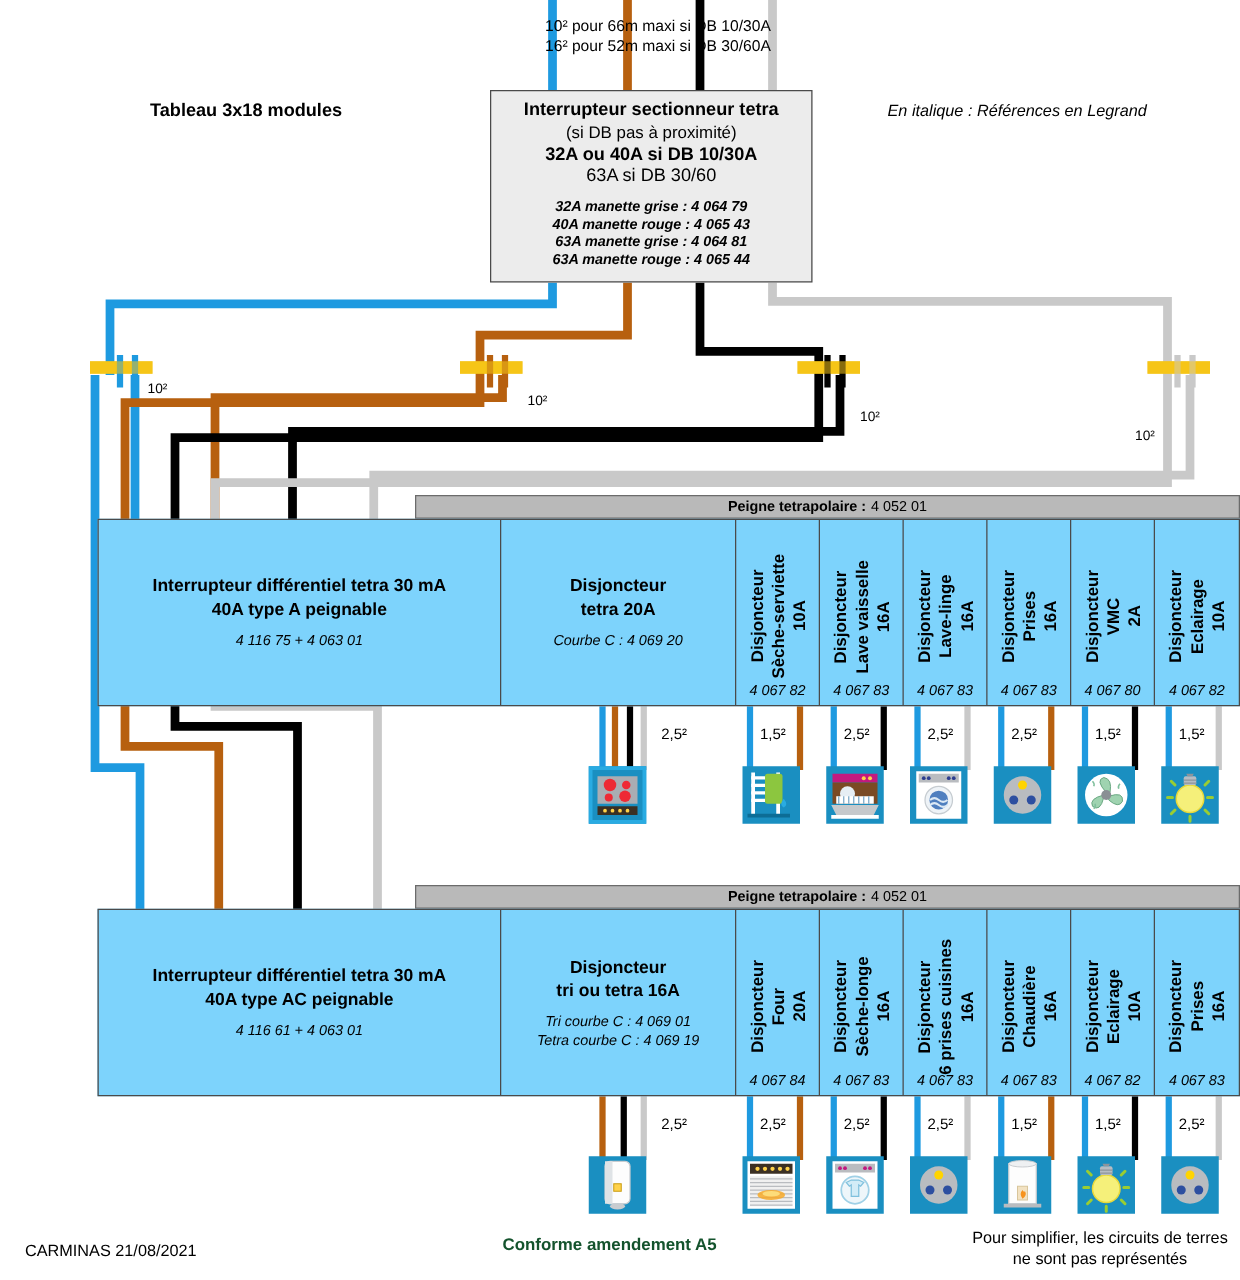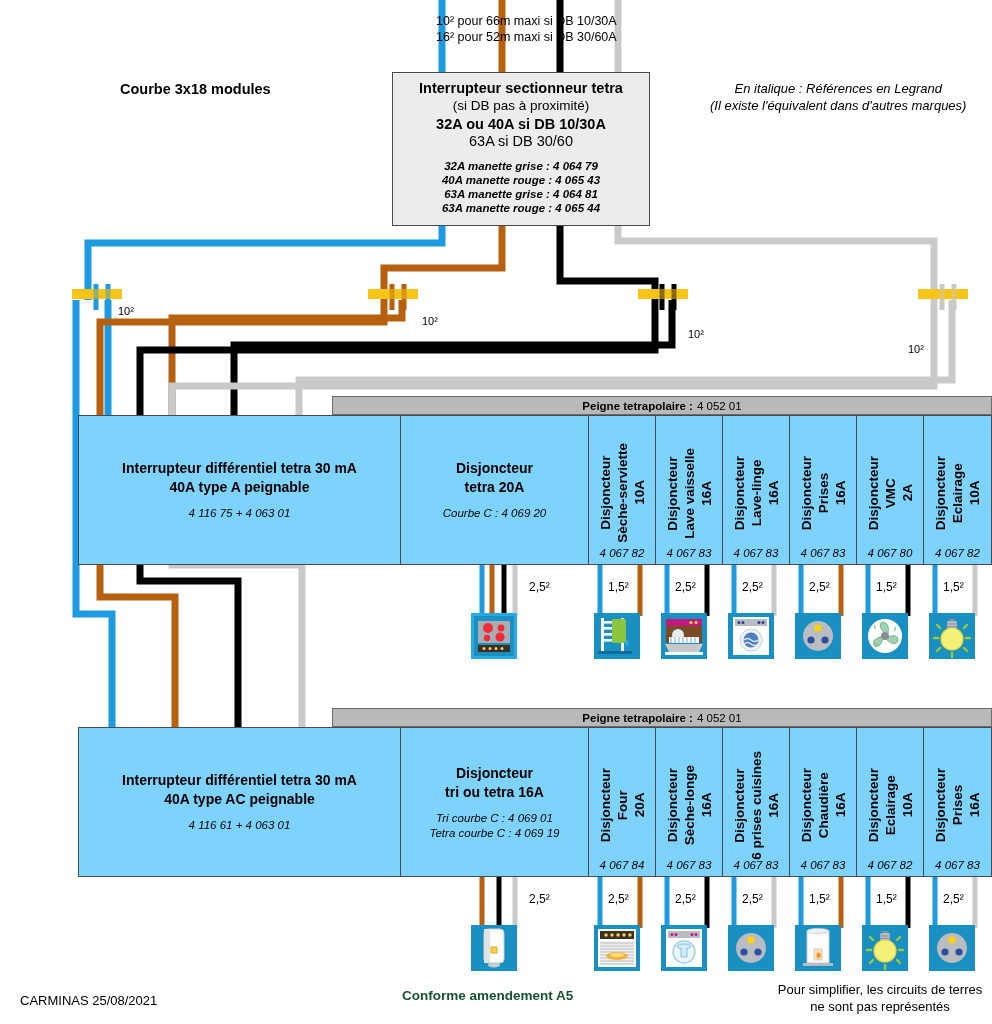--- a/index.html
+++ b/index.html
@@ -140,25 +140,24 @@
         <rect x="906" y="289" width="50" height="10" fill="#f5c518" opacity="0.55"></rect>
       </g>
     </g>
   </svg>
 
   <div class="lbl" id="top-note">
     <div>10² pour 66m maxi si DB 10/30A</div>
     <div>16² pour 52m maxi si DB 30/60A</div>
   </div>
 
-  <div class="lbl" id="tableau-label">Courbe 3x18 modules</div>
+  <div class="lbl" id="tableau-label">Tableau 3x18 modules</div>
 
   <div class="lbl" id="legend-italic">
     <div>En italique : Références en Legrand</div>
-    <div>(Il existe l'équivalent dans d'autres marques)</div>
   </div>
 
   <div id="sectionneur">
     <div class="l1">Interrupteur sectionneur tetra</div>
     <div class="l2">(si DB pas à proximité)</div>
     <div class="l3">32A ou 40A si DB 10/30A</div>
     <div class="l4">63A si DB 30/60</div>
     <div class="refs">
       <div>32A manette grise : 4 064 79</div>
       <div>40A manette rouge : 4 065 43</div>
@@ -484,20 +483,20 @@
 
   <div class="appl" style="left:917px;top:925px;">
     <svg class="icon-inner" viewBox="0 0 46 46">
       <circle cx="23" cy="23" r="15" fill="#b9bcc0"></circle>
       <circle cx="23" cy="15" r="3.6" fill="#ffd400"></circle>
       <circle cx="16" cy="27" r="3.6" fill="#2d4fa0"></circle>
       <circle cx="30" cy="27" r="3.6" fill="#2d4fa0"></circle>
     </svg>
   </div>
 
-  <div id="carminas">CARMINAS 25/08/2021</div>
+  <div id="carminas">CARMINAS 21/08/2021</div>
   <div id="conforme">Conforme amendement A5</div>
   <div class="bottom-note" style="left:748px;top:981px;width:240px;">
     <div>Pour simplifier, les circuits de terres</div>
     <div>ne sont pas représentés</div>
   </div>
 
 </div>
 
 </body></html>

